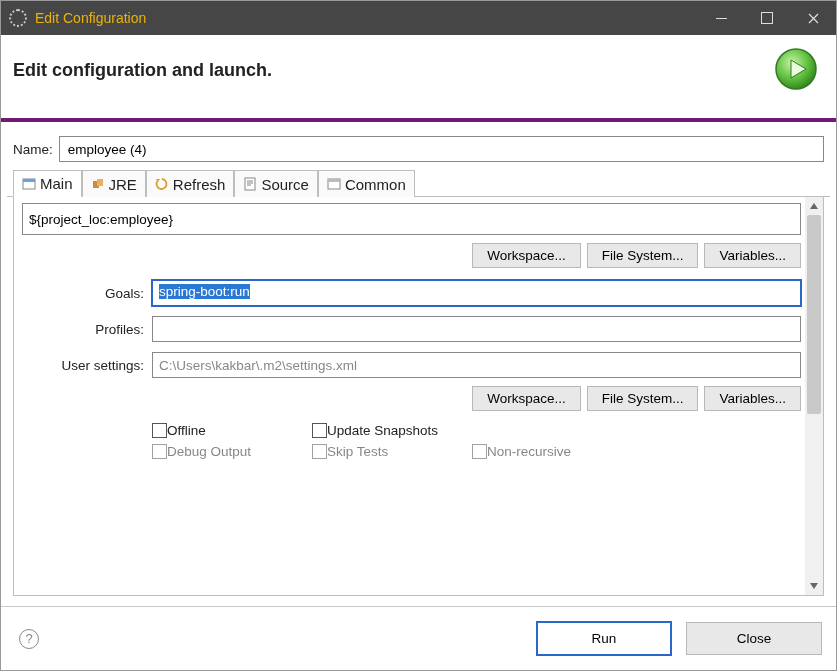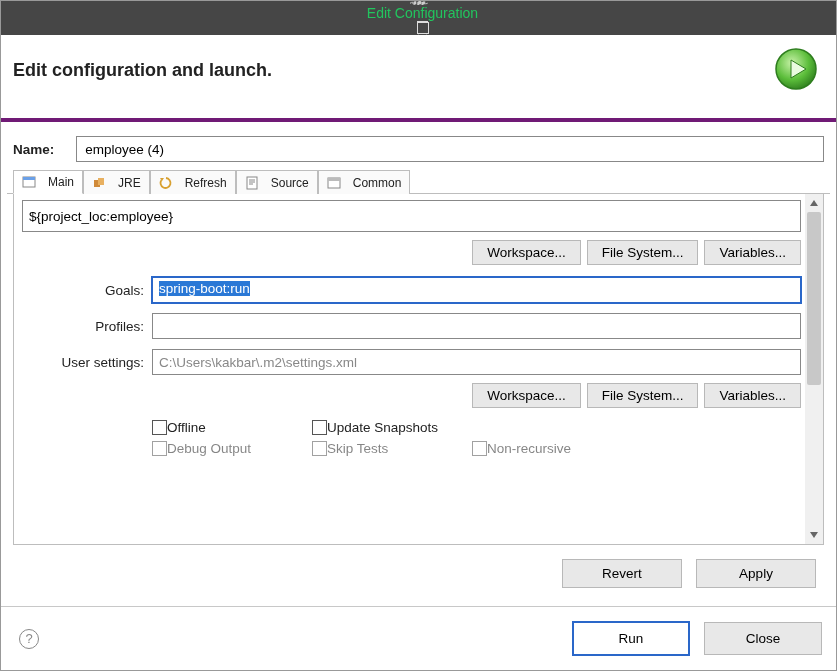--- a/index.html
+++ b/index.html
@@ -12,27 +12,26 @@
     width: 837px;
     height: 671px;
     overflow: hidden;
     display: flex;
     flex-direction: column;
     border: 1px solid #999;
   }
   
   .titlebar {
     background: #464646;
-    color: #22c55e;
+    color: #eab308;
     height: 34px;
     display: flex;
     align-items: center;
     padding: 0 0 0 8px;
     flex-shrink: 0;
-    flex-direction: column;
   }
   .titlebar .app-icon {
     width: 18px; height: 18px;
     border: 2px dotted #ccc;
     border-radius: 50%;
     margin-right: 8px;
     display:inline-block;
   }
   .titlebar-title { font-size: 14px; }
   .titlebar-spacer { flex: 1; }
@@ -73,51 +72,51 @@
     flex-direction: column;
     min-height: 0;
   }
 
   
   .name-row {
     display: flex;
     align-items: center;
     padding: 0 6px 8px 6px;
   }
-  .name-row label { margin-right: 22px; font-weight: bold; }
+  .name-row label { margin-right: 6px; }
   .name-row input {
     flex: 1;
     height: 26px;
     border: 1px solid #888;
     padding: 0 8px;
     font-family: inherit;
     font-size: 13.5px;
   }
 
   
   .tabs {
     display: flex;
     padding-left: 6px;
     border-bottom: 1px solid #bdbdbd;
     position: relative;
     z-index: 1;
   }
   .tab {
     display: flex;
     align-items: center;
-    gap: 12px;
+    gap: 4px;
     background: #fff;
     border: 1px solid #bdbdbd;
     border-bottom: none;
     padding: 4px 8px;
     margin-right: 0px;
     margin-bottom: -1px;
     position: relative;
     cursor: default;
-    font-size: 12px;
+    font-size: 15px;
   }
   .tab.active {
     background: #fff;
     border-bottom: 1px solid #fff;
   }
   .tab:not(.active) {
     background: #fafafa;
   }
   .tab-icon { width: 14px; height: 14px; display: inline-block; }
 
@@ -250,21 +249,21 @@
   .help-icon {
     width:20px;height:20px;
     border:1.5px solid #888;
     border-radius:50%;
     color:#888;
     display:flex;align-items:center;justify-content:center;
     font-size:13px;
     margin-left: 4px;
   }
   .footer-spacer { flex:1; }
-  .footer .wsbtn { width: 118px; padding: 8px 0; text-align:center;}
+  .footer .wsbtn { width: 136px; padding: 8px 0; text-align:center;}
   .footer .wsbtn.primary { background:#fff; border:2px solid #2a67c9; }
 </style>
 </head>
 <body>
 
 <div class="titlebar">
   <span class="app-icon"></span>
   <span class="titlebar-title">Edit Configuration</span>
   <span class="titlebar-spacer"></span>
   <div class="titlebar-btn minimize"></div>
@@ -415,24 +414,20 @@
         <div class="thumb"></div>
       </div>
       <div class="arrow">
         <svg width="8" height="6" viewBox="0 0 8 6">
             <path d="M4 6 L8 0 L0 0 Z" fill="#666"></path>
           </svg>
       </div>
     </div>
   </div>
 
-  <div class="bottom-buttons">
-    <button class="wsbtn">Revert</button>
-    <button class="wsbtn">Apply</button>
-  </div>
 
 </div>
 
 <div class="footer">
   <div class="help-icon">?</div>
   <div class="footer-spacer"></div>
   <button class="wsbtn primary" style="margin-right:14px">Run</button>
   <button class="wsbtn">Close</button>
 </div>
 

